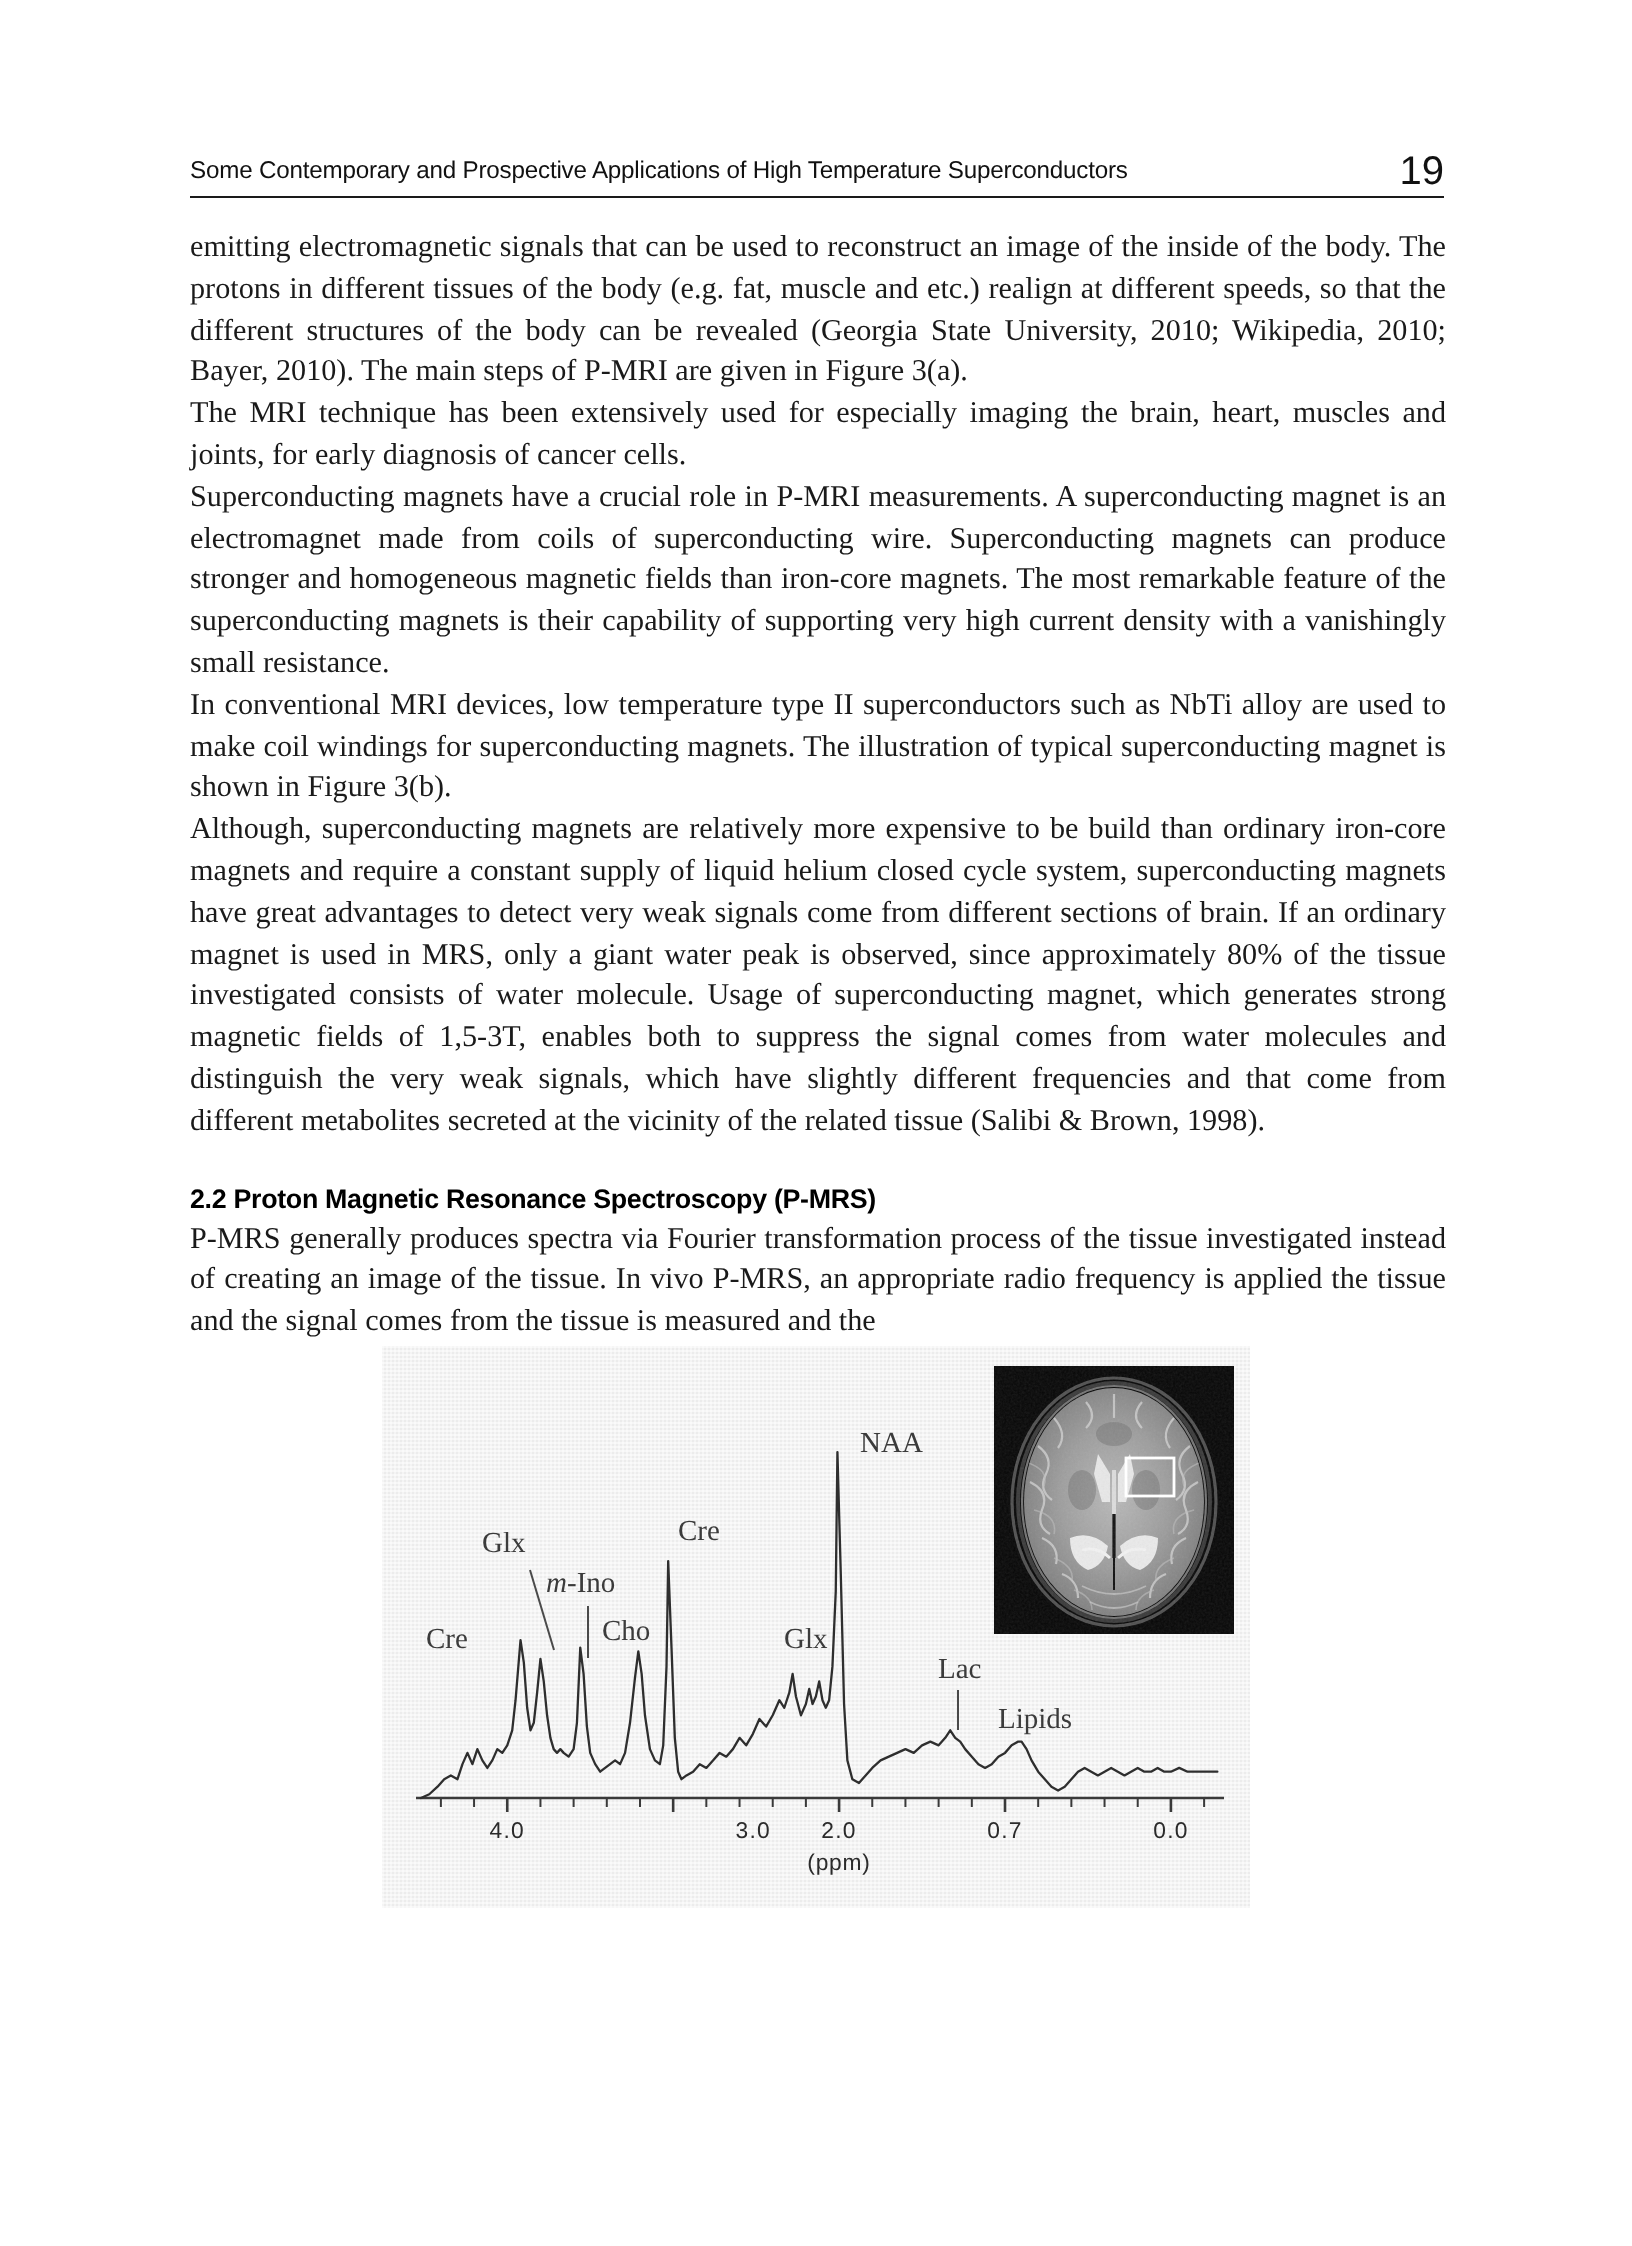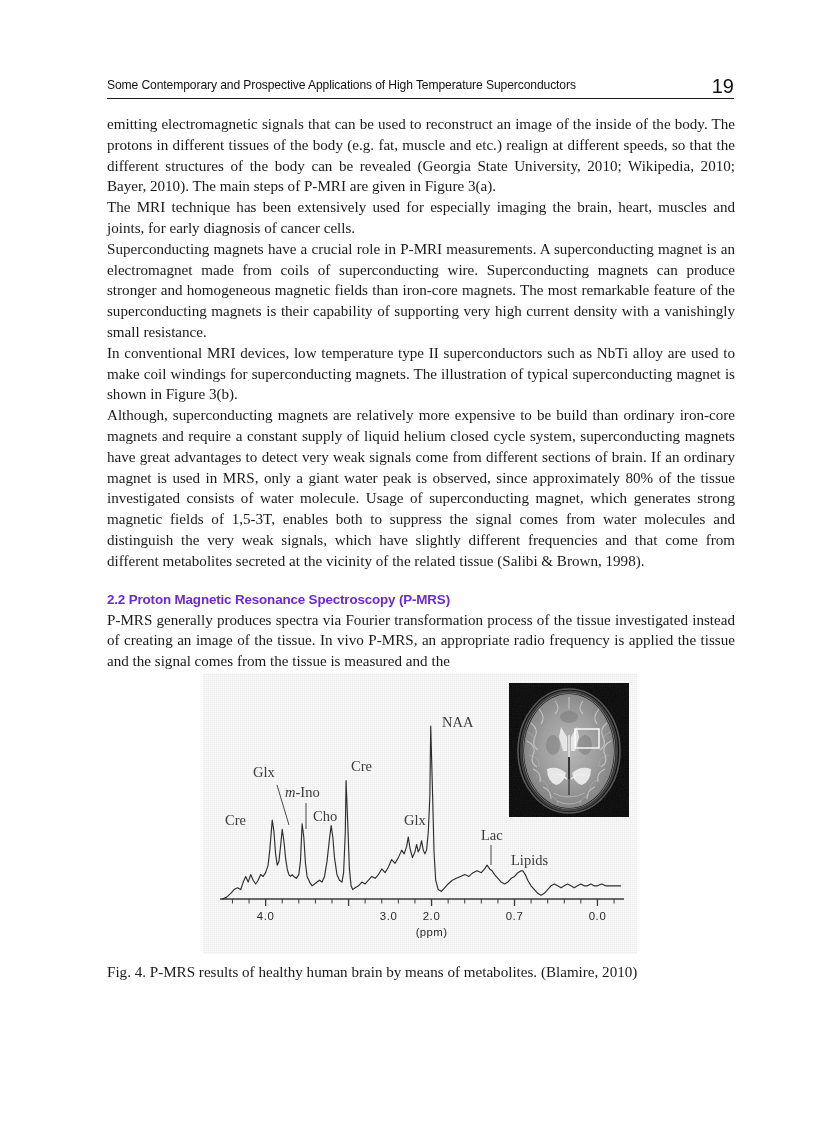--- a/index.html
+++ b/index.html
@@ -12,21 +12,21 @@
     width: 816px;
     height: 1123px;
     position: relative;
     overflow: hidden;
     font-family: "Liberation Serif", "DejaVu Serif", serif;
     color: #1a1a1a;
   }
 
   .page {
     position: absolute;
-    left: 12px; top: 0;
+    left: 0; top: 0;
     width: 732px;
     height: 1123px;
   }
 
   
   .header {
     position: absolute;
     left: 95px;
     top: 78px;
     width: 627px;
@@ -75,21 +75,21 @@
     text-justify: inter-word;
     color: #1a1a1a;
     hyphens: none;
   }
 
   h2.section {
     margin: 20px 0 0 0;
     font-family: "Liberation Sans", "DejaVu Sans", sans-serif;
     font-size: 13.4px;
     font-weight: bold;
-    color: #6d28d9;
+    color: #000000;
     letter-spacing: -0.15px;
   }
   .after-heading {
     margin-top: 3px !important;
   }
 
   
   .figure-wrap {
     position: absolute;
     left: 191px;
@@ -335,15 +335,14 @@
           </g>
 
           <rect x="0" y="0" width="120" height="134" filter="url(#grain)" fill="#ffffff" opacity="0.30"></rect>
 
           <rect x="66" y="46" width="24" height="19" fill="none" stroke="#ffffff" stroke-width="1.4"></rect>
         </svg>
       </div>
     </div>
   </div>
 
-  <div class="caption">Fig. 4. P-MRS results of healthy human brain by means of metabolites. (Blamire, 2010)</div>
 
 </div>
 
 </body></html>

